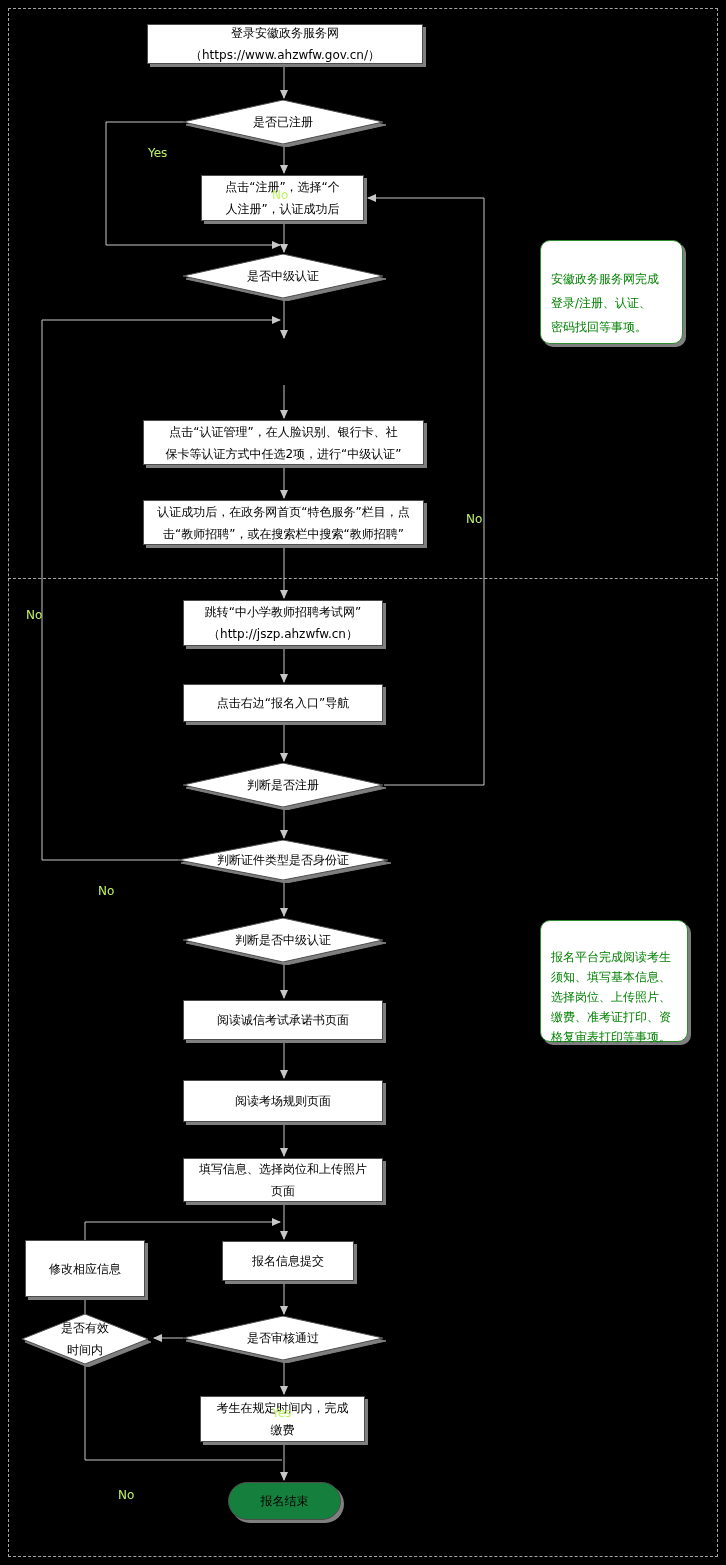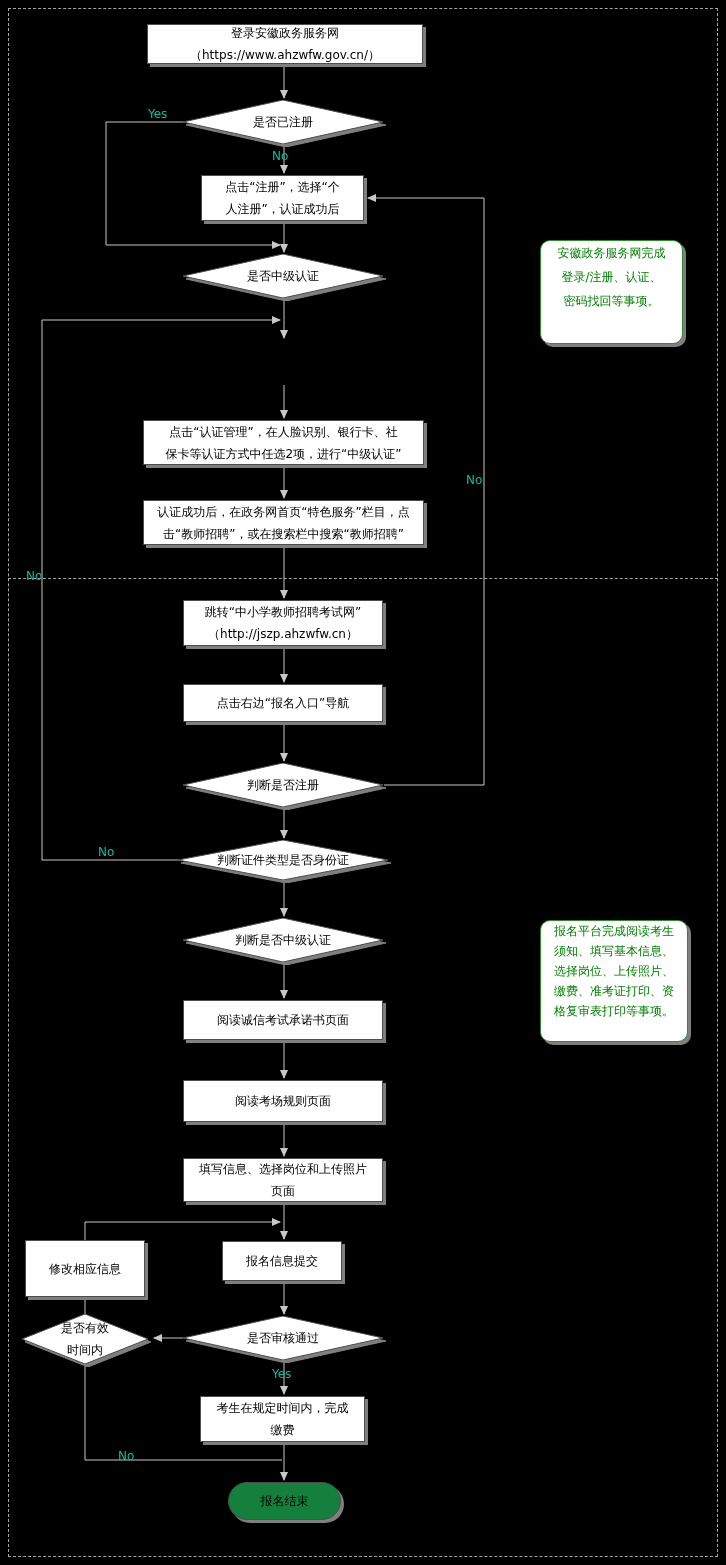--- a/index.html
+++ b/index.html
@@ -15,25 +15,25 @@
 
   .node { position:absolute; z-index:2; display:flex; align-items:center; justify-content:center;
           text-align:center; font-size:12px; line-height:22px; color:#000; }
   .txt { white-space:pre-line; position:relative; z-index:1; padding:0 3px; }
 
   .process { background:#fff; border:1px solid #4d4d4d; box-shadow:3px 3px 0 #7f7f7f; }
   .terminator { background:#15803d; border:1px solid #4d4d4d; border-radius:19px; box-shadow:3px 3px 0 #7f7f7f; }
   .decision svg { position:absolute; left:0; top:0; width:100%; height:100%;
                   filter:drop-shadow(3px 3px 0 #7f7f7f); }
 
-  .edge-label { position:absolute; z-index:3; color:#14b8a6; font-size:12px; line-height:14px; }
+  .edge-label { position:absolute; z-index:3; color:#bef264; font-size:12px; line-height:14px;margin-top:39px; }
 
   .annotation { position:absolute; z-index:2; background:#ffffff; border:1px solid #2e8b2e;
                 border-radius:10px; box-shadow:3px 3px 0 #7f7f7f; color:#008000;
-                font-size:12px; padding:0 10px; white-space:pre-line; text-align:center; }
+                font-size:12px; padding:26px 10px; white-space:pre-line; text-align:left; }
   #annotation-gov { line-height:24px; }
   #annotation-platform { line-height:20px; }
 </style>
 </head>
 <body>
 
 <div id="canvas">
 
   <div class="lane-border" style="left:8px;top:8px;width:710px;height:1549px"></div>
   <div class="lane-divider" style="left:8px;top:578px;width:710px"></div>
@@ -146,21 +146,21 @@
 
   <div class="node process" style="left:183px;top:1158px;width:200px;height:44px">
     <span class="txt">填写信息、选择岗位和上传照片
 页面</span>
   </div>
 
   <div class="node process" style="left:25px;top:1240px;width:120px;height:57px">
     <span class="txt">修改相应信息</span>
   </div>
 
-  <div class="node process" style="left:222px;top:1241px;width:120px;height:40px">
+  <div class="node process" style="left:222px;top:1241px;width:132px;height:40px">
     <span class="txt">报名信息提交</span>
   </div>
 
   <div class="node decision" style="left:22px;top:1314px;width:126px;height:50px">
     <svg viewBox="0 0 100 50" preserveAspectRatio="none">
         <polygon points="50,0 100,25 50,50 0,25" fill="#ffffff" stroke="#4d4d4d" stroke-width="1" vector-effect="non-scaling-stroke"></polygon>
       </svg>
     <span class="txt">是否有效
 时间内</span>
   </div>

